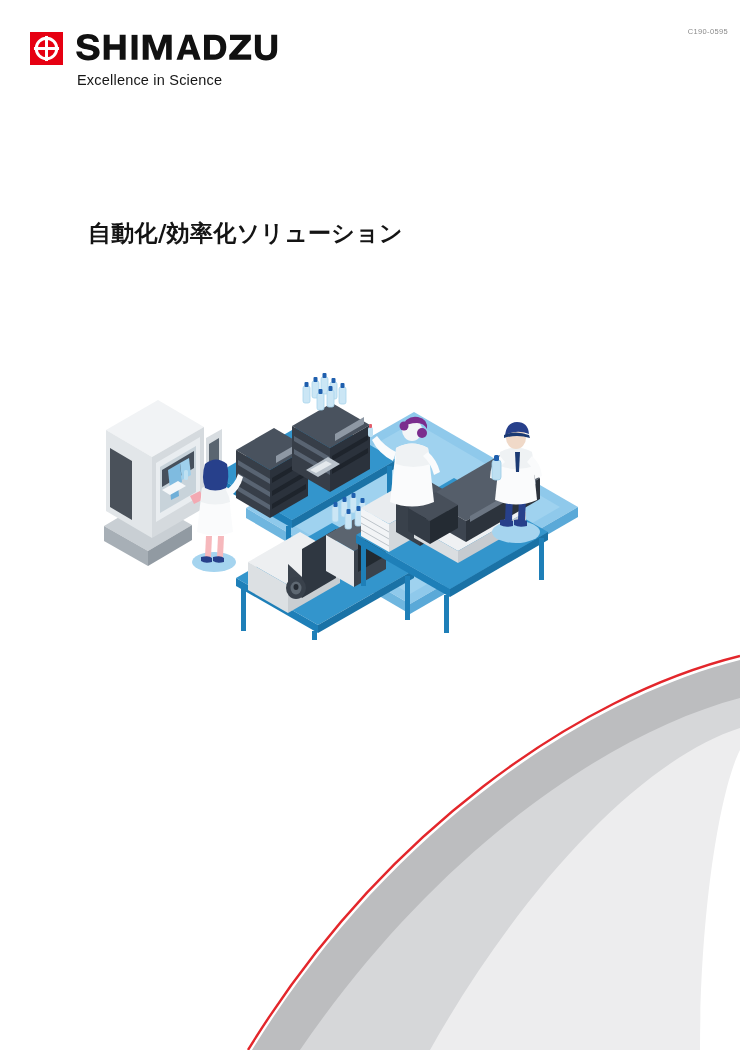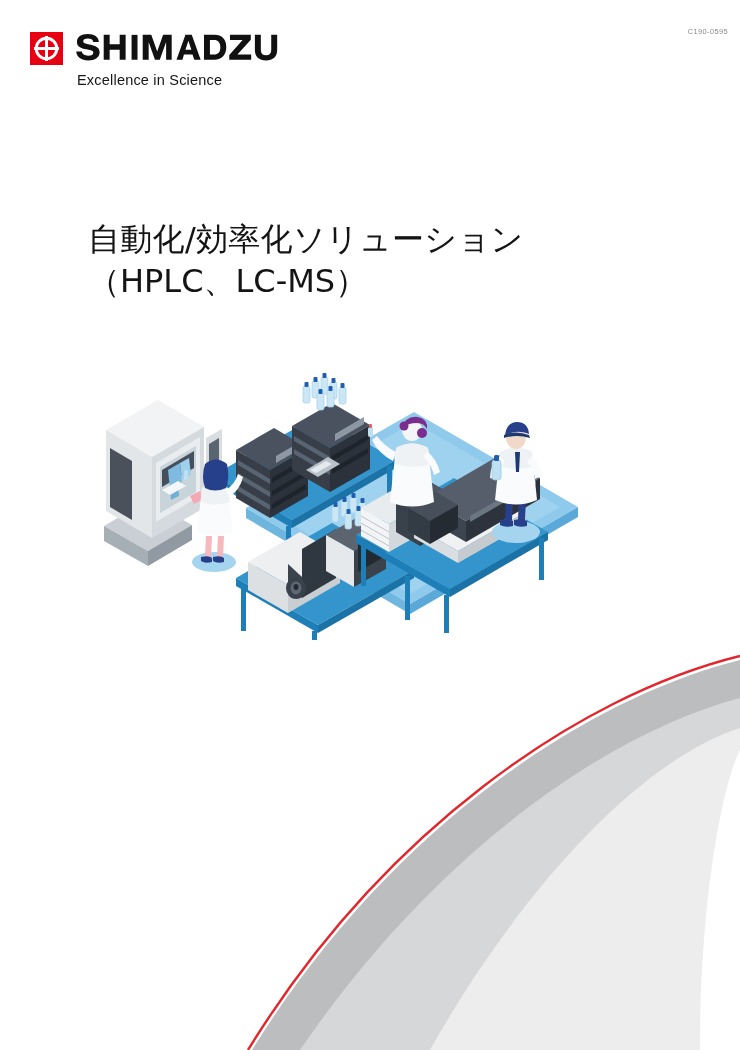--- a/index.html
+++ b/index.html
@@ -27,21 +27,21 @@
     position:absolute;right:12px;top:27px;
     font-size:7.5px;color:#8a8a8a;letter-spacing:.35px;white-space:nowrap;
     font-family:"Liberation Sans",sans-serif;
     text-align:right;
   }
 
   
   .title-block{position:absolute;left:88px;top:218px;width:580px;}
   .title-line{
     font-family:"DejaVu Sans","Liberation Sans",sans-serif;
-    font-size:32px;line-height:1.32;font-weight:400;
+    font-size:23px;line-height:1.32;font-weight:700;
     color:#141414;letter-spacing:.3px;white-space:nowrap;
   }
   .title-line.l2{letter-spacing:0px;}
 
   
   .illo{position:absolute;left:96px;top:330px;width:500px;height:310px;}
   .illo svg{display:block;width:500px;height:310px;}
 
   
   .swoosh{position:absolute;left:0;top:600px;width:740px;height:450px;}
@@ -89,21 +89,20 @@
       </div>
 
       <div class="tagline">Excellence in Science</div>
     </div>
 
     <div class="doc-code">C190-0595</div>
   </div>
 
   <div class="title-block">
     <div class="title-line l1">自動化/効率化ソリューション</div>
-    <div class="title-line l2">（HPLC、LC-MS）</div>
   </div>
 
   <div class="illo">
     <svg viewBox="0 0 500 310" aria-hidden="true">
       <defs>
         <clipPath id="pageclip">
             <rect x="0" y="0" width="500" height="310"></rect>
           </clipPath>
       </defs>
       <g clip-path="url(#pageclip)">

